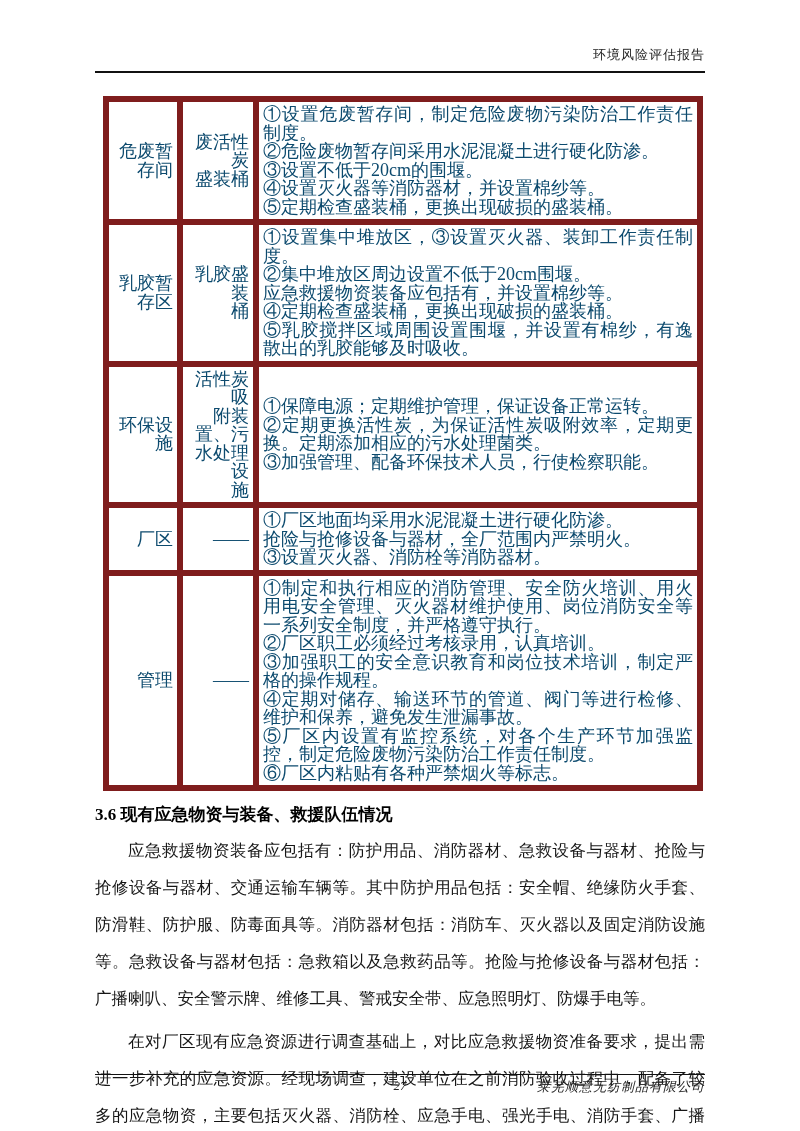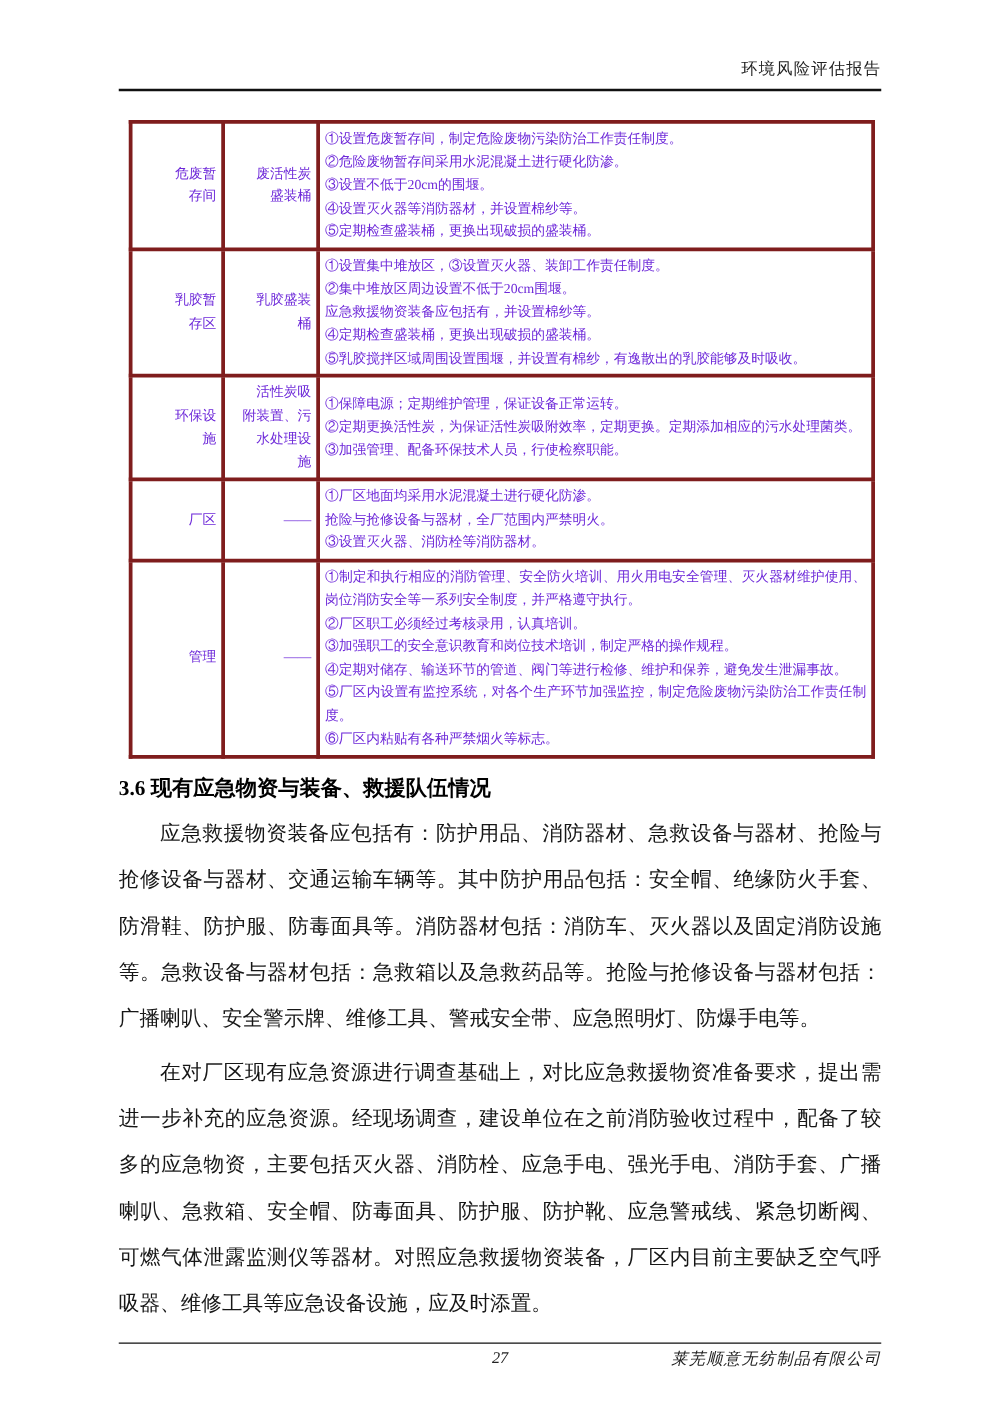--- a/index.html
+++ b/index.html
@@ -35,26 +35,26 @@
   }
   
   table.measures-table {
     border-collapse: collapse;
     margin-left: 8px;
     margin-top: 23px;
     width: 594px;
     table-layout: fixed;
   }
   table.measures-table td {
-    border: 3px solid #7f1d1d;
-    font-size: 11px;
+    border: 6px solid #7f1d1d;
+    font-size: 18px;
     line-height: 18.5px;
     vertical-align: middle;
     padding: 3px 4px;
-    color: #6d28d9;
+    color: #0c4a6e;
   }
   table.measures-table {
     border: 2px solid #111111;
   }
   col.c1 { width: 74px; }
   col.c2 { width: 76px; }
   col.c3 { width: 444px; }
   td.cell-center {
     text-align: right;
     white-space: pre-line;

